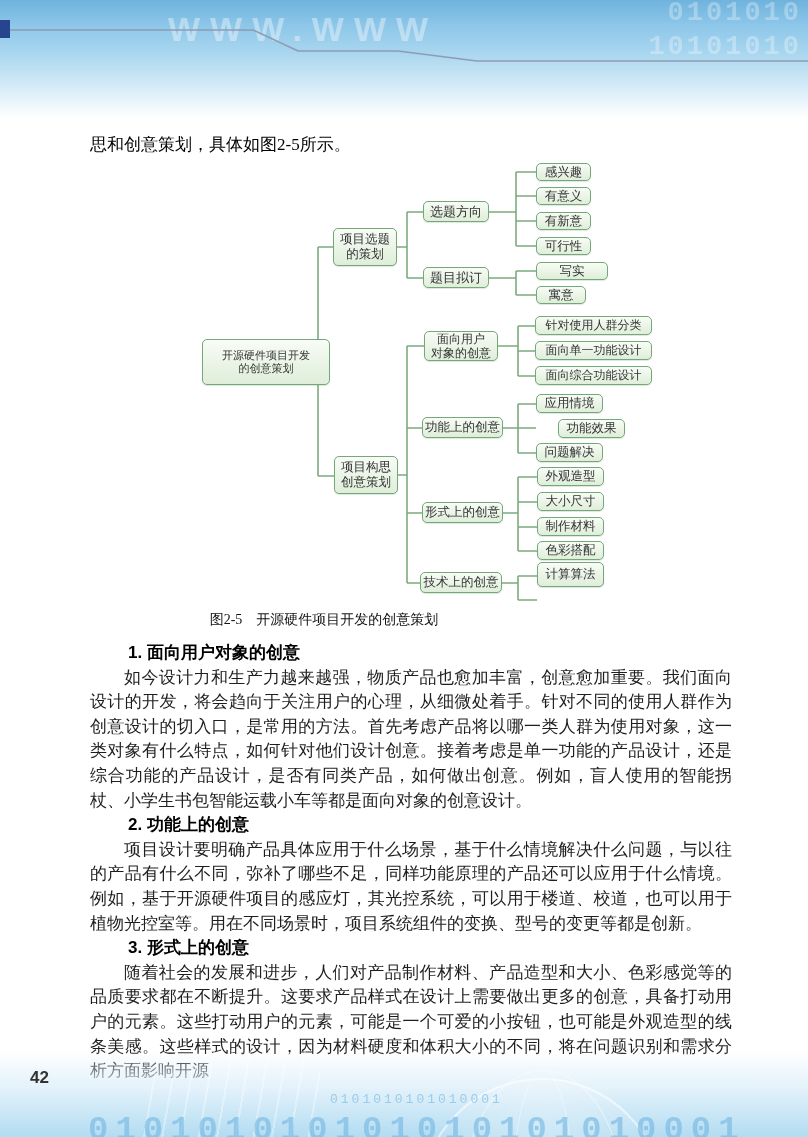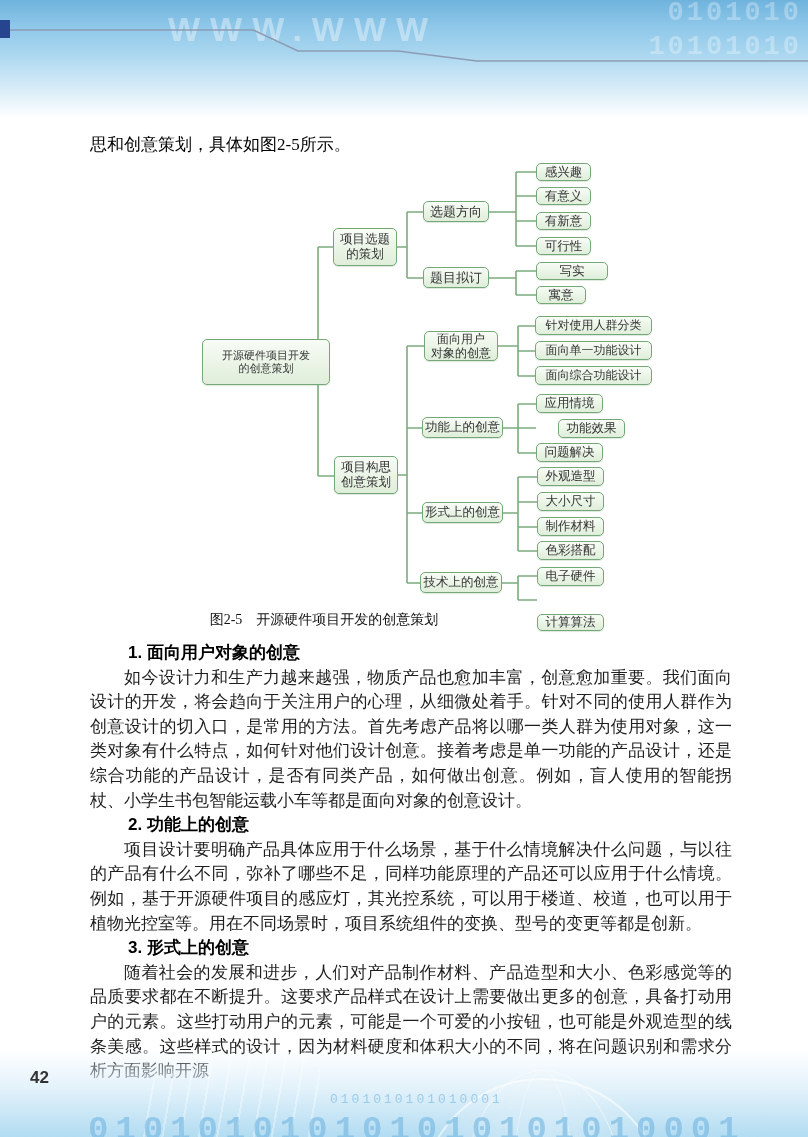--- a/index.html
+++ b/index.html
@@ -119,21 +119,21 @@
     <div class="node" style="left:535px;top:341px;width:117px;height:19px;font-size:12px;">面向单一功能设计</div>
     <div class="node" style="left:535px;top:366px;width:117px;height:19px;font-size:12px;">面向综合功能设计</div>
     <div class="node" style="left:536px;top:394px;width:67px;height:19px;">应用情境</div>
     <div class="node" style="left:536px;top:419px;width:67px;height:19px;margin-left:22px;">功能效果</div>
     <div class="node" style="left:536px;top:443px;width:67px;height:19px;">问题解决</div>
     <div class="node" style="left:537px;top:467px;width:67px;height:19px;">外观造型</div>
     <div class="node" style="left:537px;top:492px;width:67px;height:19px;">大小尺寸</div>
     <div class="node" style="left:537px;top:517px;width:67px;height:19px;">制作材料</div>
     <div class="node" style="left:537px;top:541px;width:67px;height:19px;">色彩搭配</div>
     <div class="node" style="left:537px;top:567px;width:67px;height:19px;">电子硬件</div>
-    <div class="node" style="left:537px;top:614px;width:67px;height:17px;">计算算法</div>
+    <div class="node" style="left:537px;top:562px;width:67px;height:25px;">计算算法</div>
   </div>
 
   <div class="caption">
     <span class="cap-label">图2-5</span><span>开源硬件项目开发的创意策划</span>
   </div>
 
   <div class="body-text">
     <h3>1. 面向用户对象的创意</h3>
     <p>如今设计力和生产力越来越强，物质产品也愈加丰富，创意愈加重要。我们面向设计的开发，将会趋向于关注用户的心理，从细微处着手。针对不同的使用人群作为创意设计的切入口，是常用的方法。首先考虑产品将以哪一类人群为使用对象，这一类对象有什么特点，如何针对他们设计创意。接着考虑是单一功能的产品设计，还是综合功能的产品设计，是否有同类产品，如何做出创意。例如，盲人使用的智能拐杖、小学生书包智能运载小车等都是面向对象的创意设计。</p>
     <h3>2. 功能上的创意</h3>

